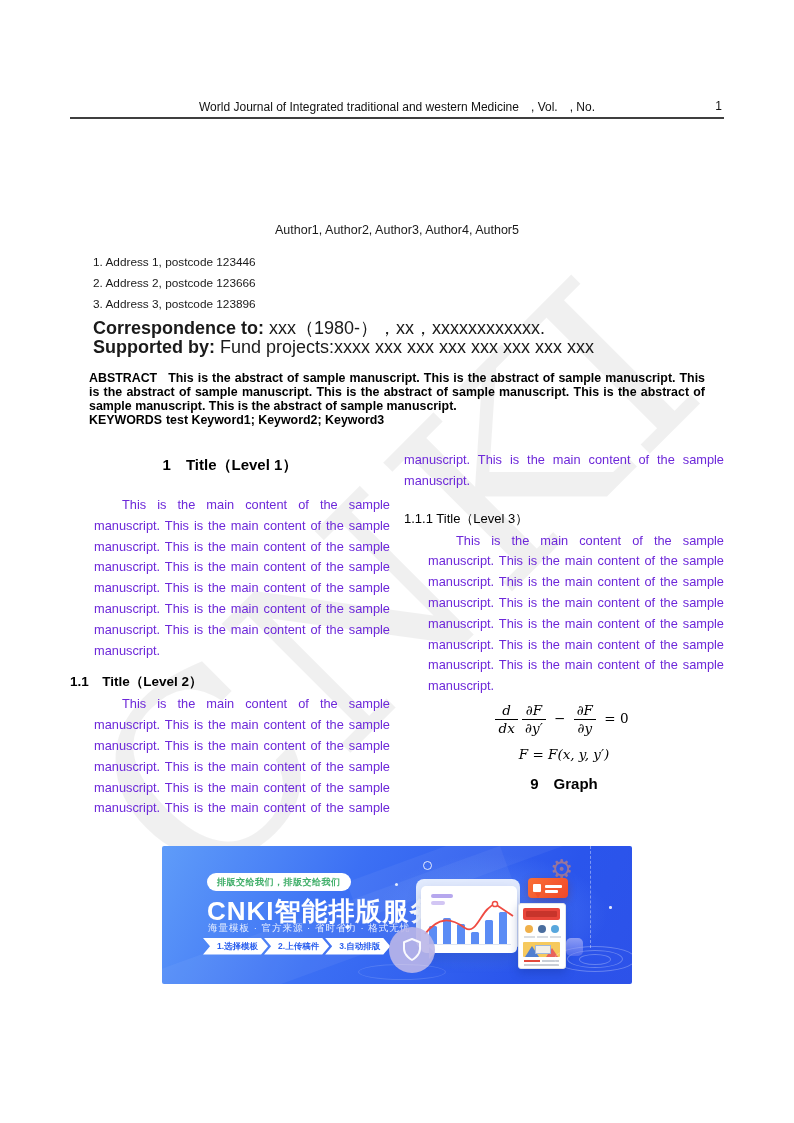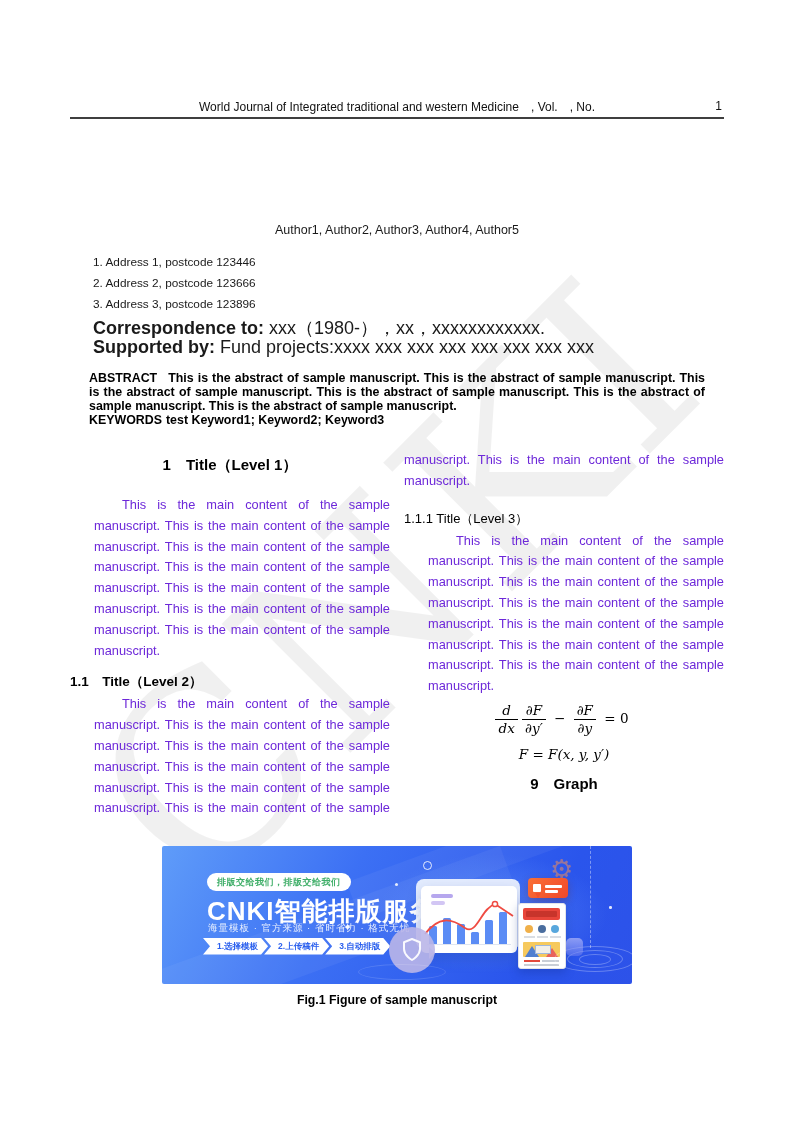--- a/index.html
+++ b/index.html
@@ -247,15 +247,14 @@
       <div class="cylinder"></div>
       <div class="dash"></div>
       <div class="dot d1"></div>
       <div class="dot d2"></div>
       <div class="dot d3"></div>
       <div class="ring"></div>
       <span class="spark sp1">✦</span>
       <span class="spark sp2">✦</span>
     </div>
 
-    <div class="caption">Fig.1 Figure of sample manuscript</div>
   </div>
 </div>
 
 </body></html>

